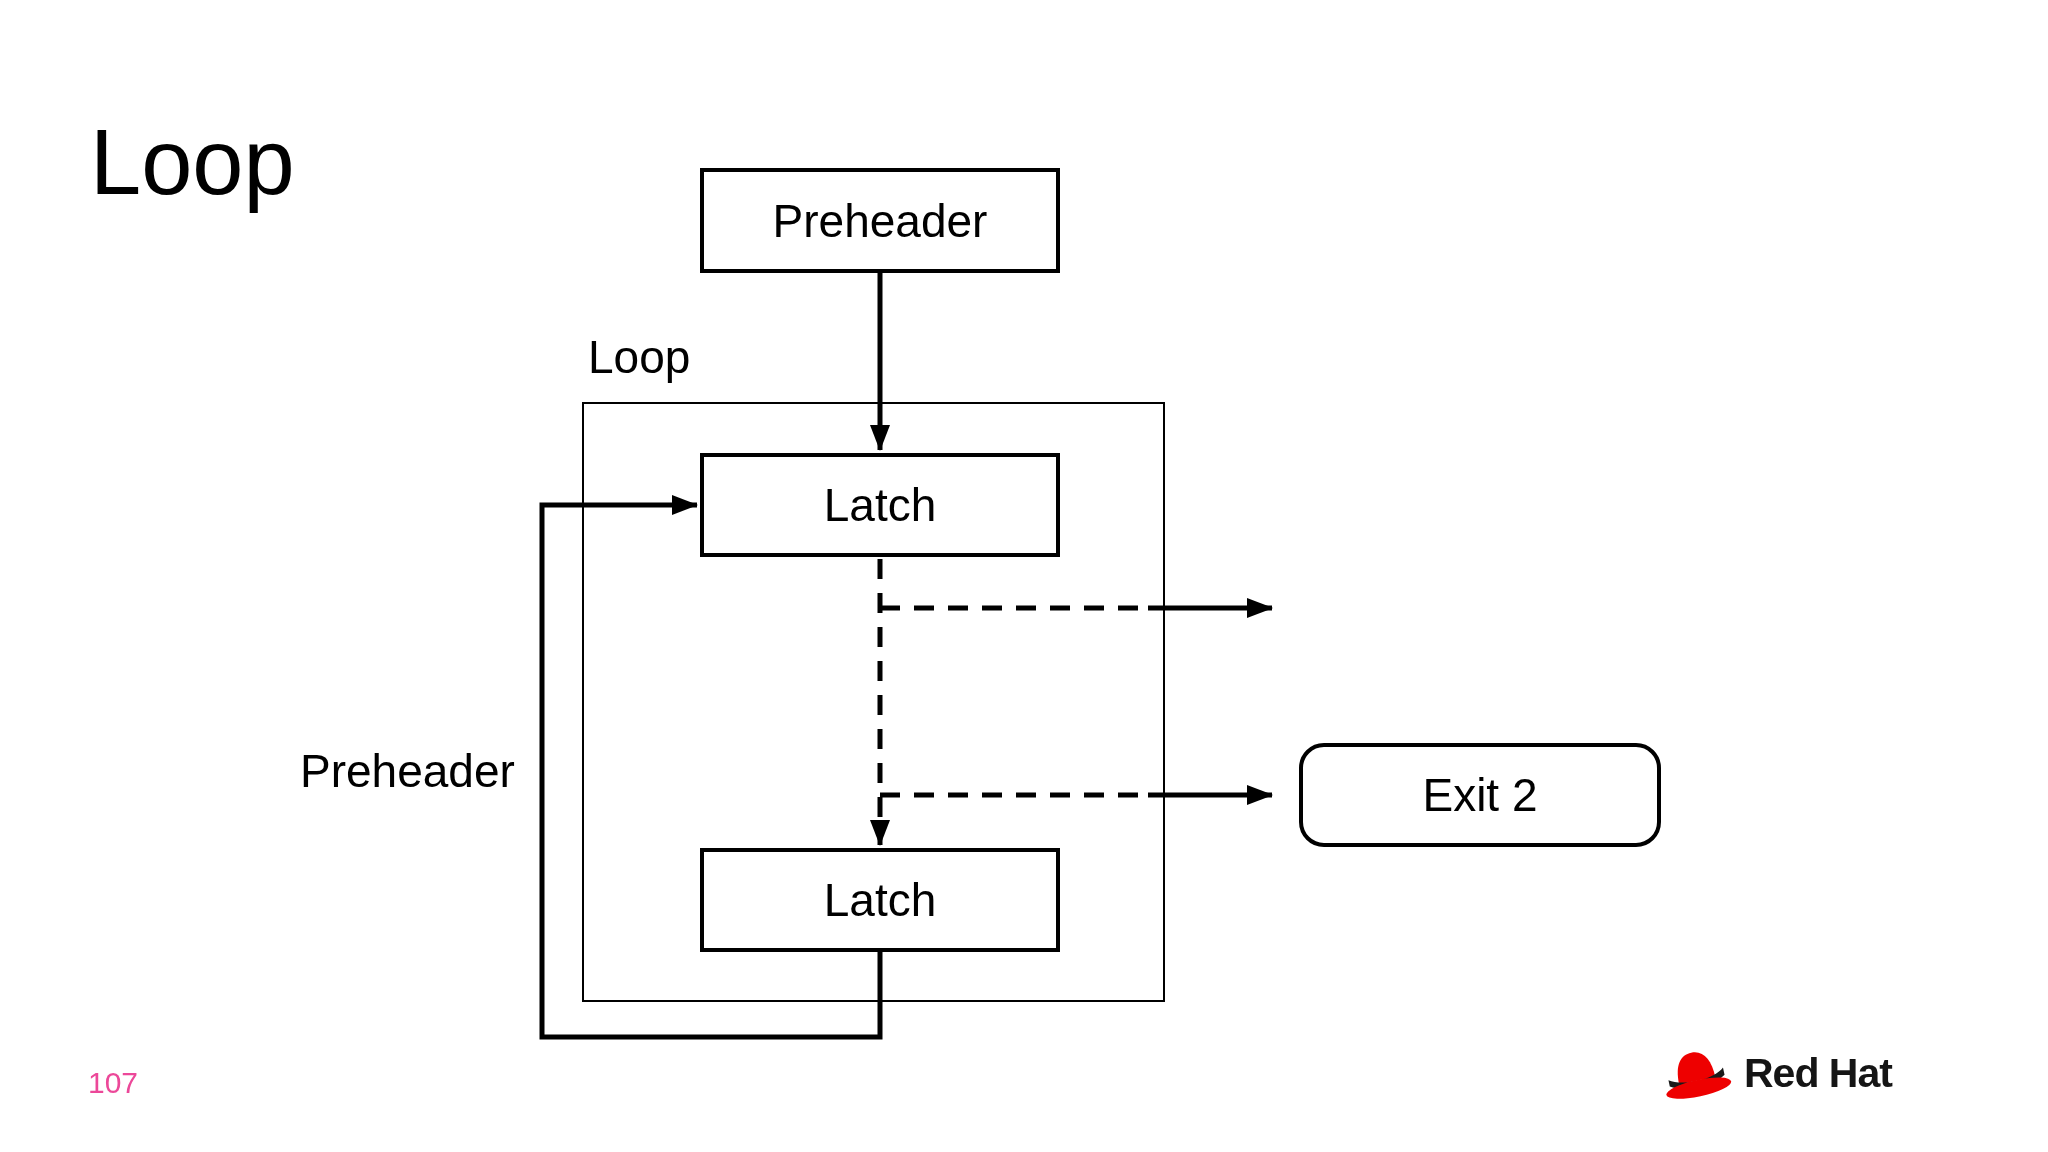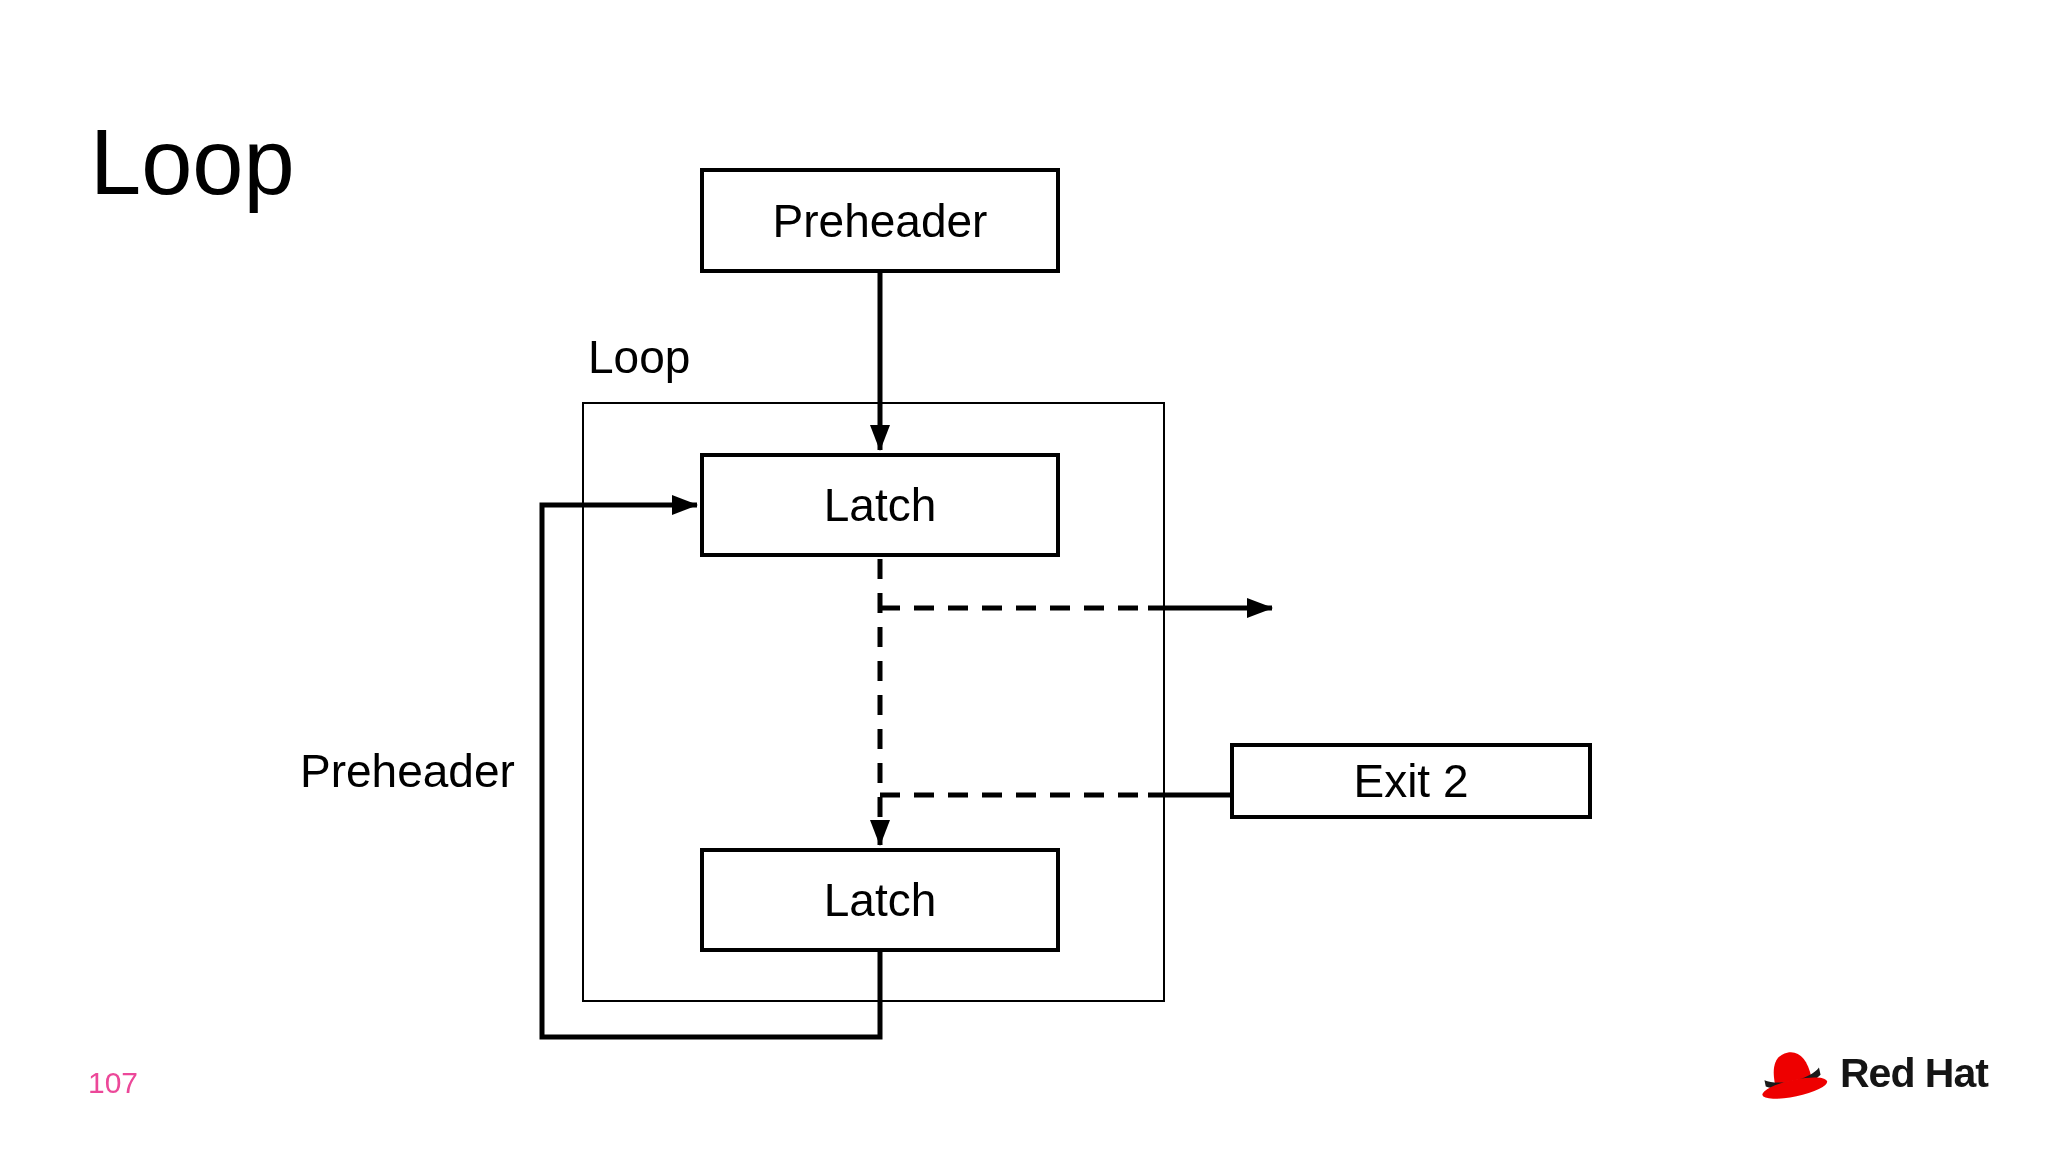--- a/index.html
+++ b/index.html
@@ -47,40 +47,40 @@
     align-items: center;
     justify-content: center;
     font-size: 46px;
     line-height: 1;
     white-space: nowrap;
   }
   .node-preheader { left: 700px; top: 168px; width: 360px; height: 105px; }
   .node-header    { left: 700px; top: 453px; width: 360px; height: 104px; }
   .node-latch     { left: 700px; top: 848px; width: 360px; height: 104px; }
   .node-exit1     { left: 1275px; top: 556px; width: 362px; height: 103px; }
-  .node-exit2     { left: 1230px; top: 743px; width: 362px; height: 76px; }
+  .node-exit2     { left: 1299px; top: 743px; width: 362px; height: 104px; border-radius: 25px; }
   .float-label {
     position: absolute;
     font-size: 46px;
     line-height: 1;
     white-space: nowrap;
     color: #000000;
   }
   .loop-label { left: 588px; top: 334px; }
   .backedge-label { left: 300px; top: 748px; }
   .page-number {
     position: absolute;
     left: 88px;
     top: 1066px;
     font-size: 30px;
     color: #ec4899;
   }
   .brand {
     position: absolute;
-    left: 1758px;
+    left: 1662px;
     top: 1042px;
     display: flex;
     align-items: center;
     justify-content: space-between;
   }
   .brand-hat { width: 70px; height: 62px; display: block; }
   .brand-text {
     margin-left: 12px;
     font-size: 41px;
     font-weight: 700;

